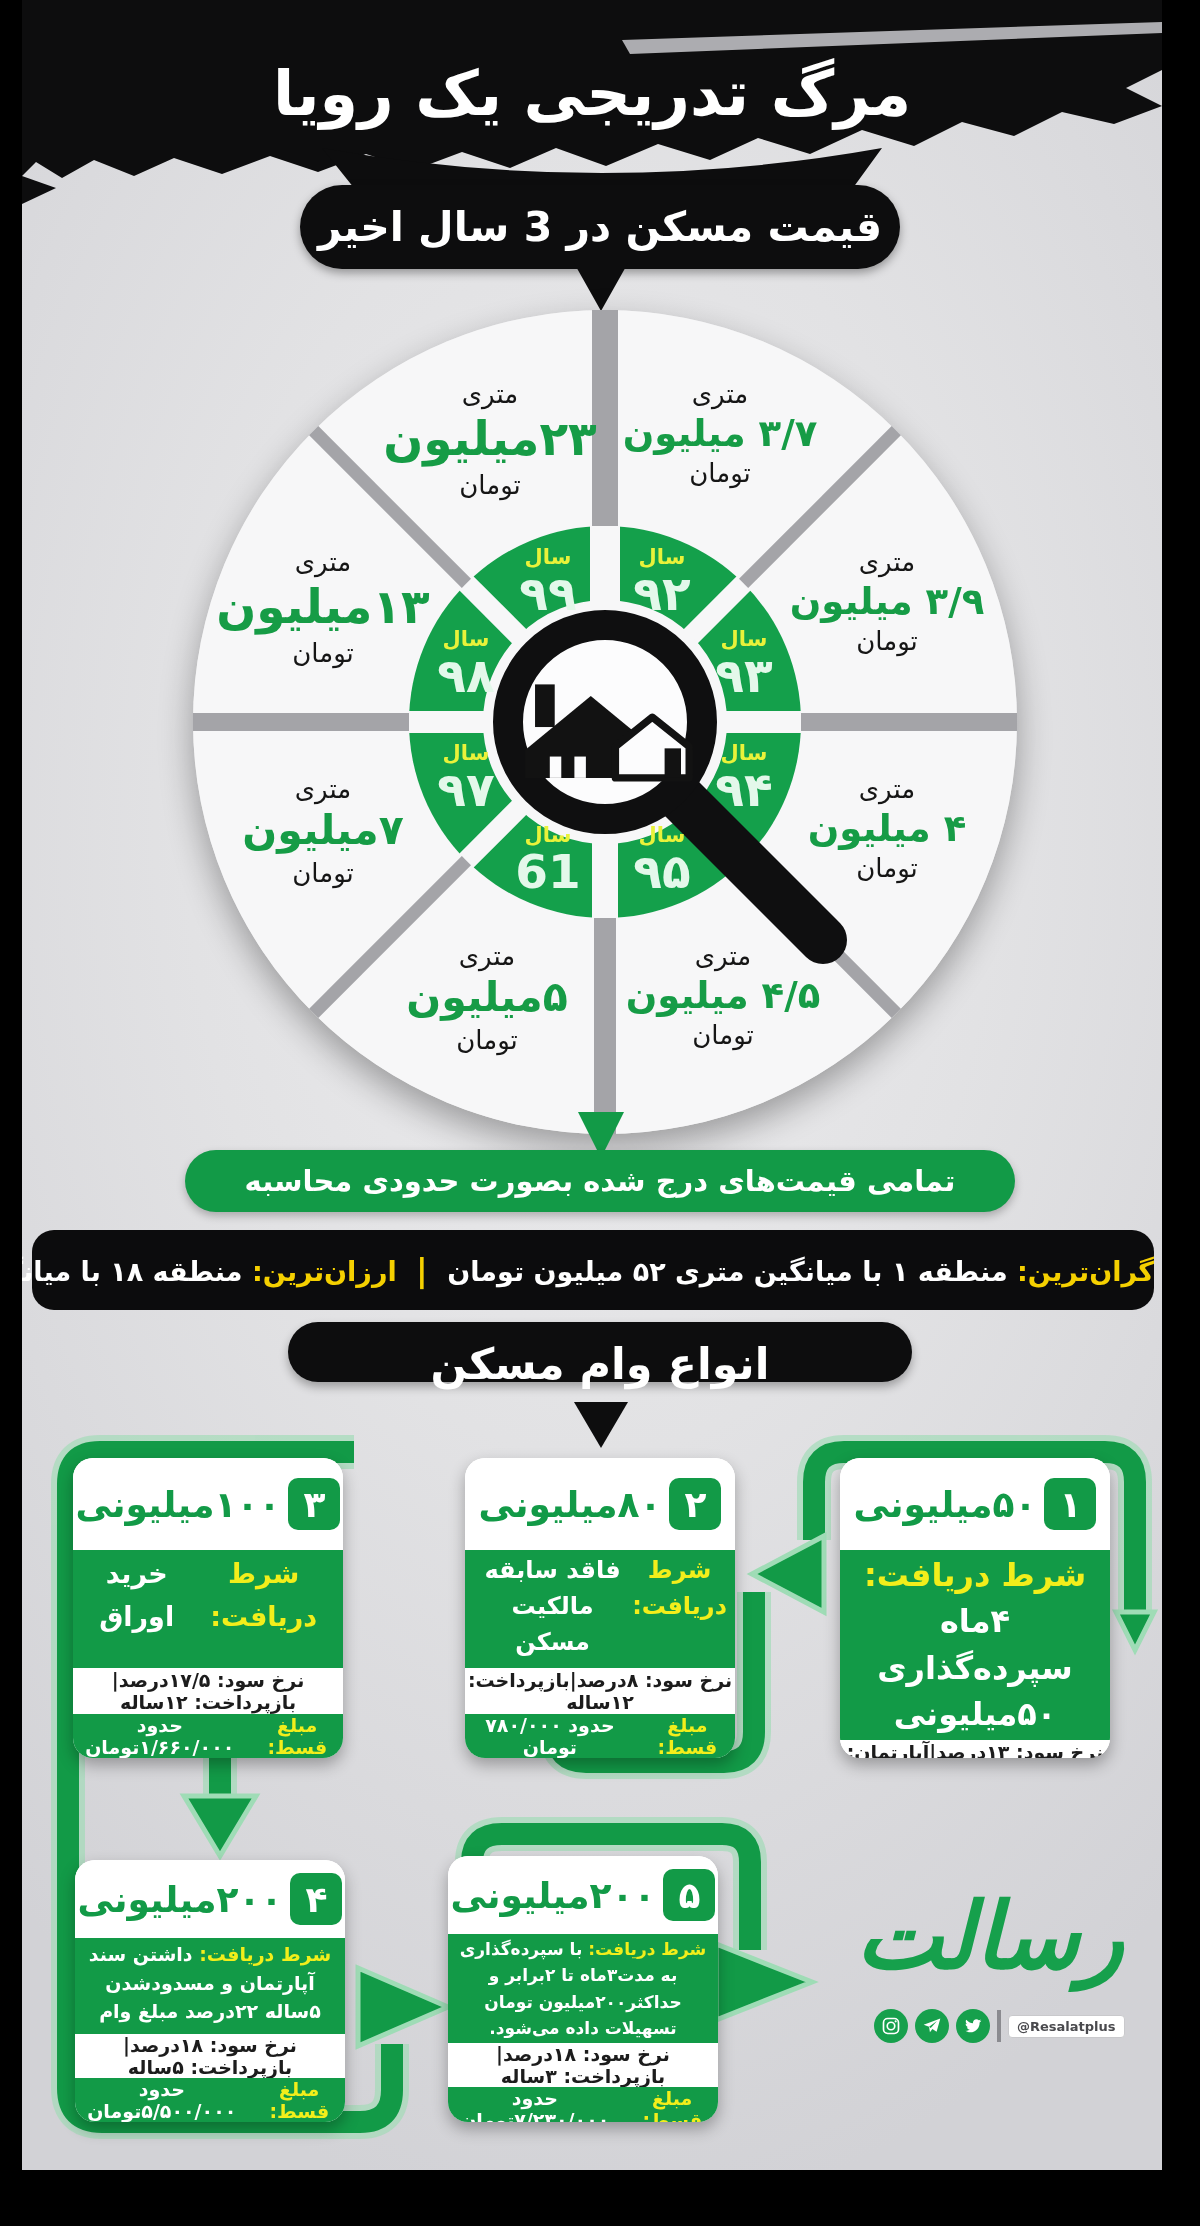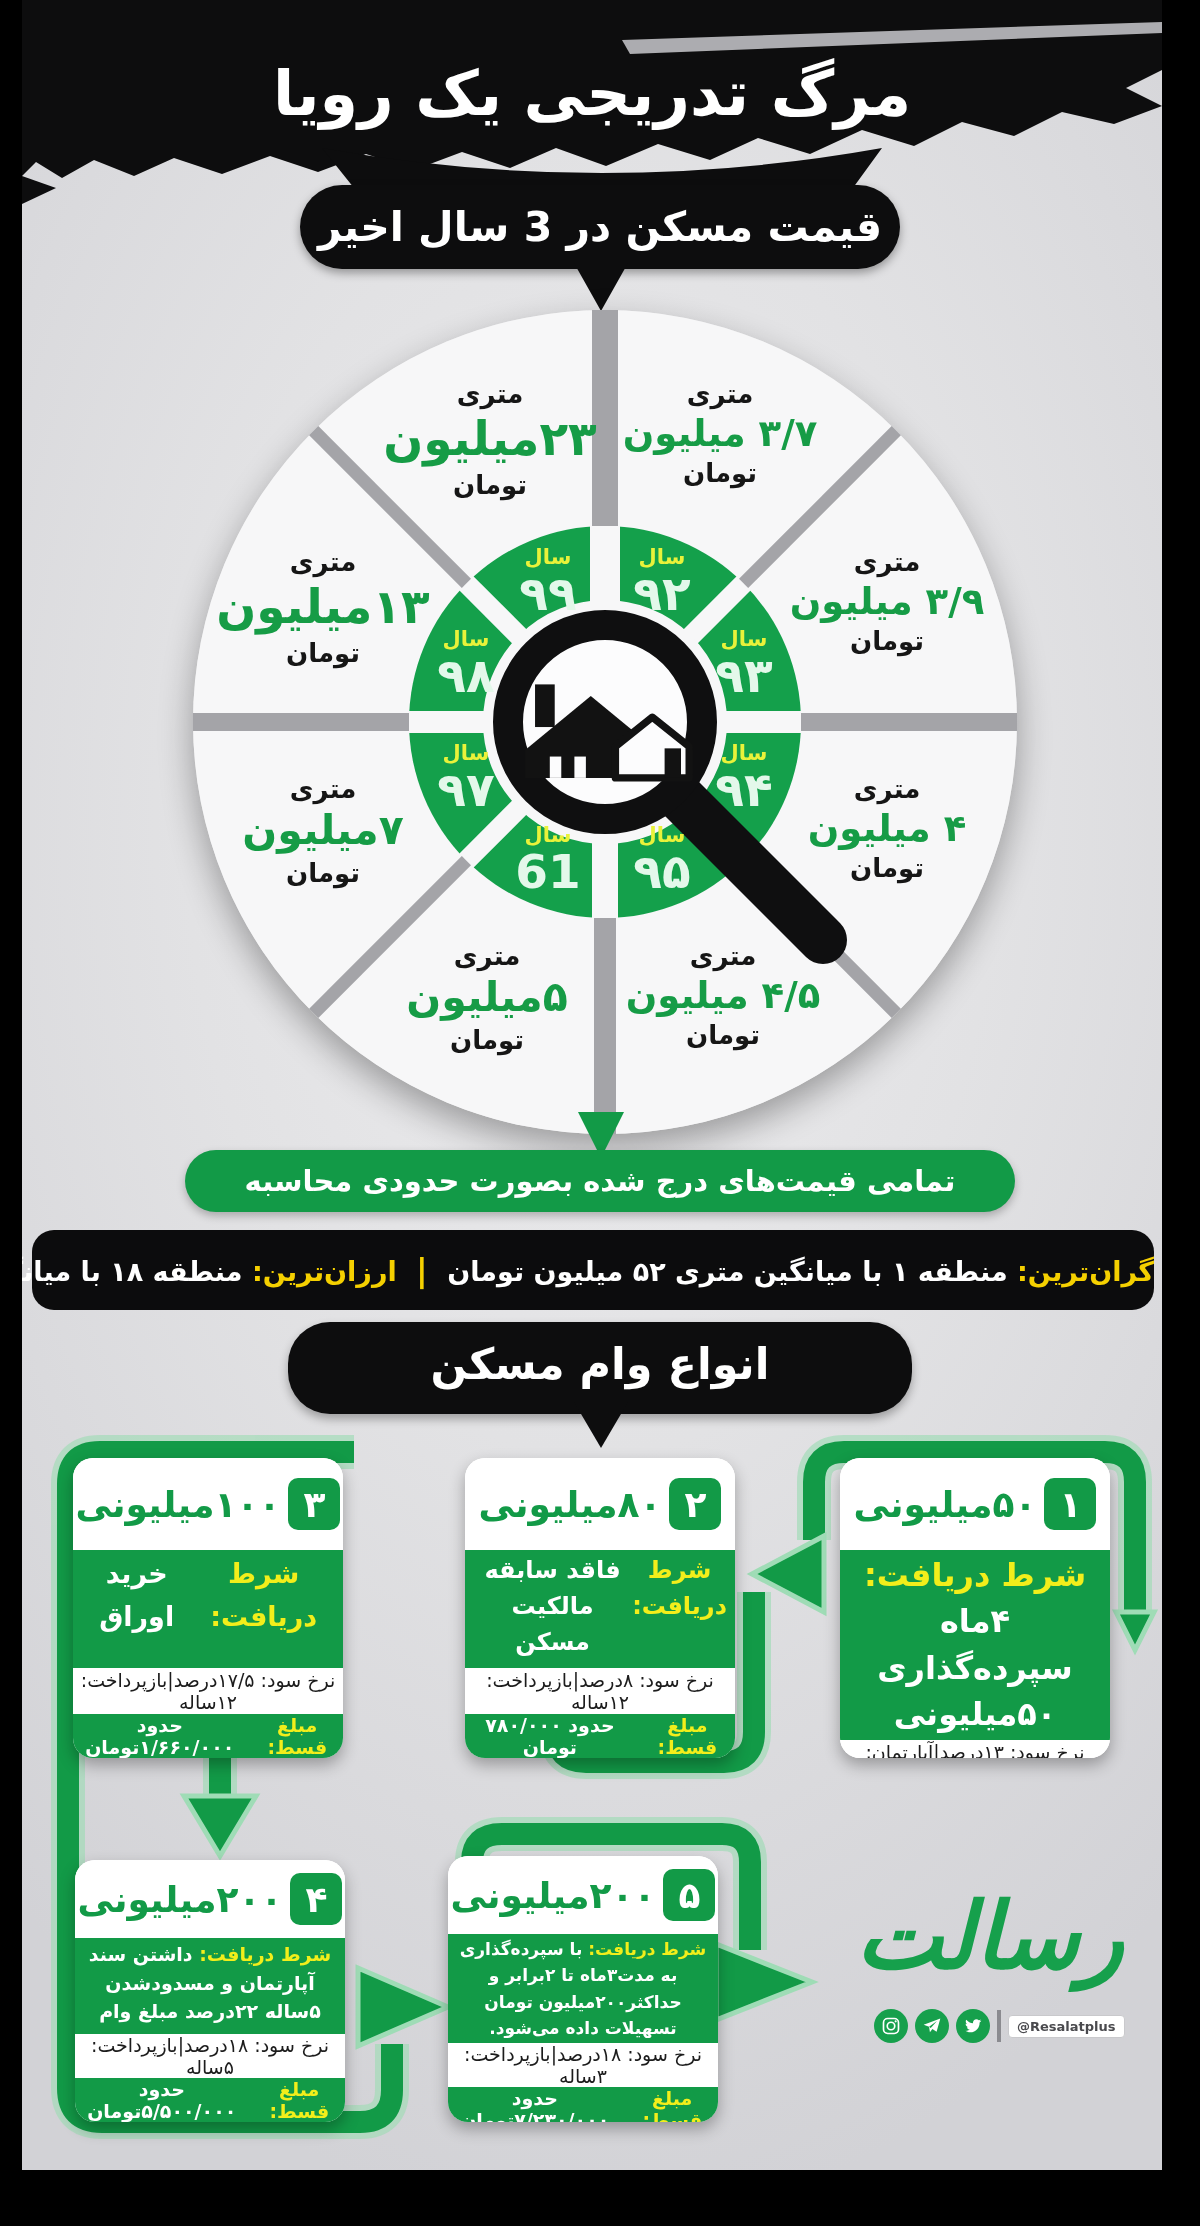--- a/index.html
+++ b/index.html
@@ -15,54 +15,54 @@
   
   .sub-pill{left:278px;top:185px;width:600px;height:84px;background:#0d0d0e;border-radius:44px;
     color:#fff;font-size:41px;font-weight:700;line-height:84px;text-align:center;box-shadow:0 4px 10px rgba(0,0,0,.35);}
   .tri{width:0;height:0;}
   .sub-tri{left:552px;top:263px;border-left:27px solid transparent;border-right:27px solid transparent;border-top:48px solid #0d0d0e;}
 
   
   .wheel{left:153px;top:292px;width:860px;height:860px;}
   .wheel-shadow{left:18px;top:18px;width:824px;height:824px;border-radius:50%;box-shadow:0 14px 34px rgba(0,0,0,.33);}
   .seg-label{width:230px;color:#161616;}
-  .seg-label .u{font-size:26px;font-weight:700;line-height:34px;}
+  .seg-label .u{font-size:26px;font-weight:400;line-height:34px;}
   .seg-label .p{color:#169c46;font-weight:700;line-height:1.12;margin:2px 0;}
   .p-s{font-size:37px;} .p-m{font-size:41px;} .p-l{font-size:47px;}
   .year-badge{width:90px;text-align:center;}
   .year-badge .yw{color:#e9f23a;font-size:21px;font-weight:700;line-height:24px;}
   .year-badge .yn{color:#e3f8ea;font-size:47px;font-weight:700;line-height:50px;}
 
   
   .note-tri{left:556px;top:1112px;border-left:23px solid transparent;border-right:23px solid transparent;border-top:46px solid #129a47;}
   .note-pill{left:163px;top:1150px;width:830px;height:62px;background:#129a47;border-radius:34px;color:#fff;
     font-size:29px;font-weight:700;line-height:62px;text-align:center;box-shadow:0 4px 8px rgba(0,0,0,.25);}
 
   
   .stats-bar{left:10px;top:1230px;width:1122px;height:80px;background:#0c0c0d;border-radius:22px;color:#fff;
     font-size:27px;font-weight:700;line-height:80px;text-align:center;white-space:nowrap;}
   .stats-bar .yl{color:#f5d000;}
   .stats-bar .dv{color:#f5d000;margin:0 10px;font-size:32px;}
 
   
-  .loans-box{left:266px;top:1322px;width:624px;height:92px;background:#0d0d0e;border-radius:42px;color:#fff;
+  .loans-box{left:266px;top:1322px;width:624px;height:60px;background:#0d0d0e;border-radius:42px;color:#fff;
     font-size:43px;font-weight:700;line-height:84px;text-align:center;box-shadow:0 5px 10px rgba(0,0,0,.3);}
   .loans-tri{left:552px;top:1402px;border-left:27px solid transparent;border-right:27px solid transparent;border-top:46px solid #0d0d0e;}
 
   
   .card{width:270px;background:#fff;border-radius:20px;overflow:hidden;box-shadow:0 7px 16px rgba(0,0,0,.3);
     display:flex;flex-direction:column;}
   .card .hdr{display:flex;align-items:center;justify-content:center;gap:8px;background:#fff;}
   .card .num{width:52px;height:52px;background:#129a47;border-radius:10px;color:#fff;font-size:36px;font-weight:700;
     display:flex;align-items:center;justify-content:center;flex:0 0 auto;}
   .card .ttl{color:#129a47;font-size:36px;font-weight:700;}
   .band-g{background:#129a47;color:#fff;font-weight:700;display:flex;justify-content:flex-start;
     text-align:center;padding:2px 8px;}
   .band-g .lbl{color:#f2ee1b;}
-  .band-w{background:#fff;color:#1c1c1c;font-weight:400;display:flex;align-items:center;justify-content:center;
+  .band-w{background:#fff;color:#1c1c1c;font-weight:700;display:flex;align-items:center;justify-content:center;
     text-align:center;font-size:19px;}
   .band-i{background:#129a47;color:#fff;font-weight:700;display:flex;align-items:center;justify-content:center;
     text-align:center;font-size:19px;gap:5px;}
   .band-i .lbl{color:#f2ee1b;}
 
   
   .brand{left:800px;top:1872px;width:336px;height:130px;color:#16a04c;font-size:92px;font-weight:700;
     line-height:130px;text-align:center;font-style:italic;}
   .social-row{left:852px;top:2008px;height:36px;display:flex;align-items:center;gap:7px;flex-direction:row;direction:ltr;}
   .soc{width:34px;height:34px;border-radius:50%;background:#16a04c;display:flex;align-items:center;justify-content:center;}

